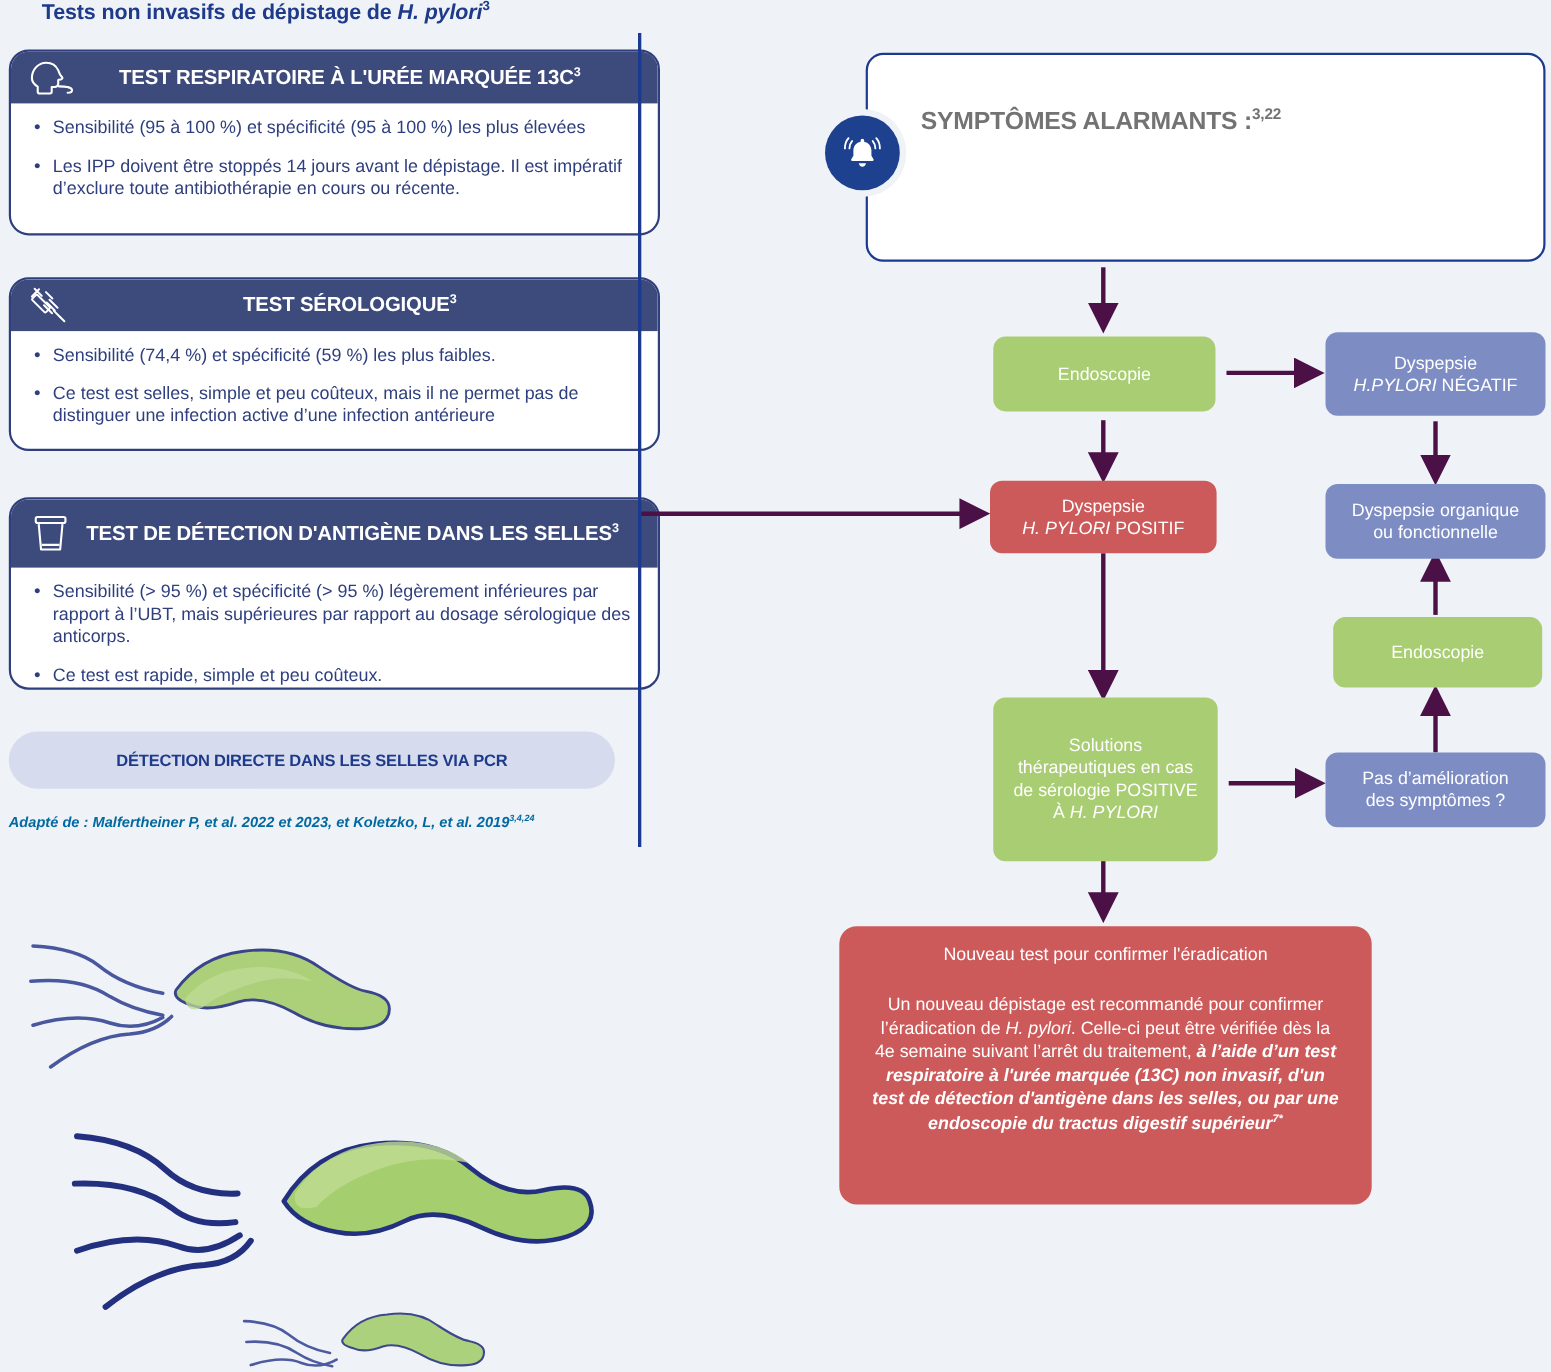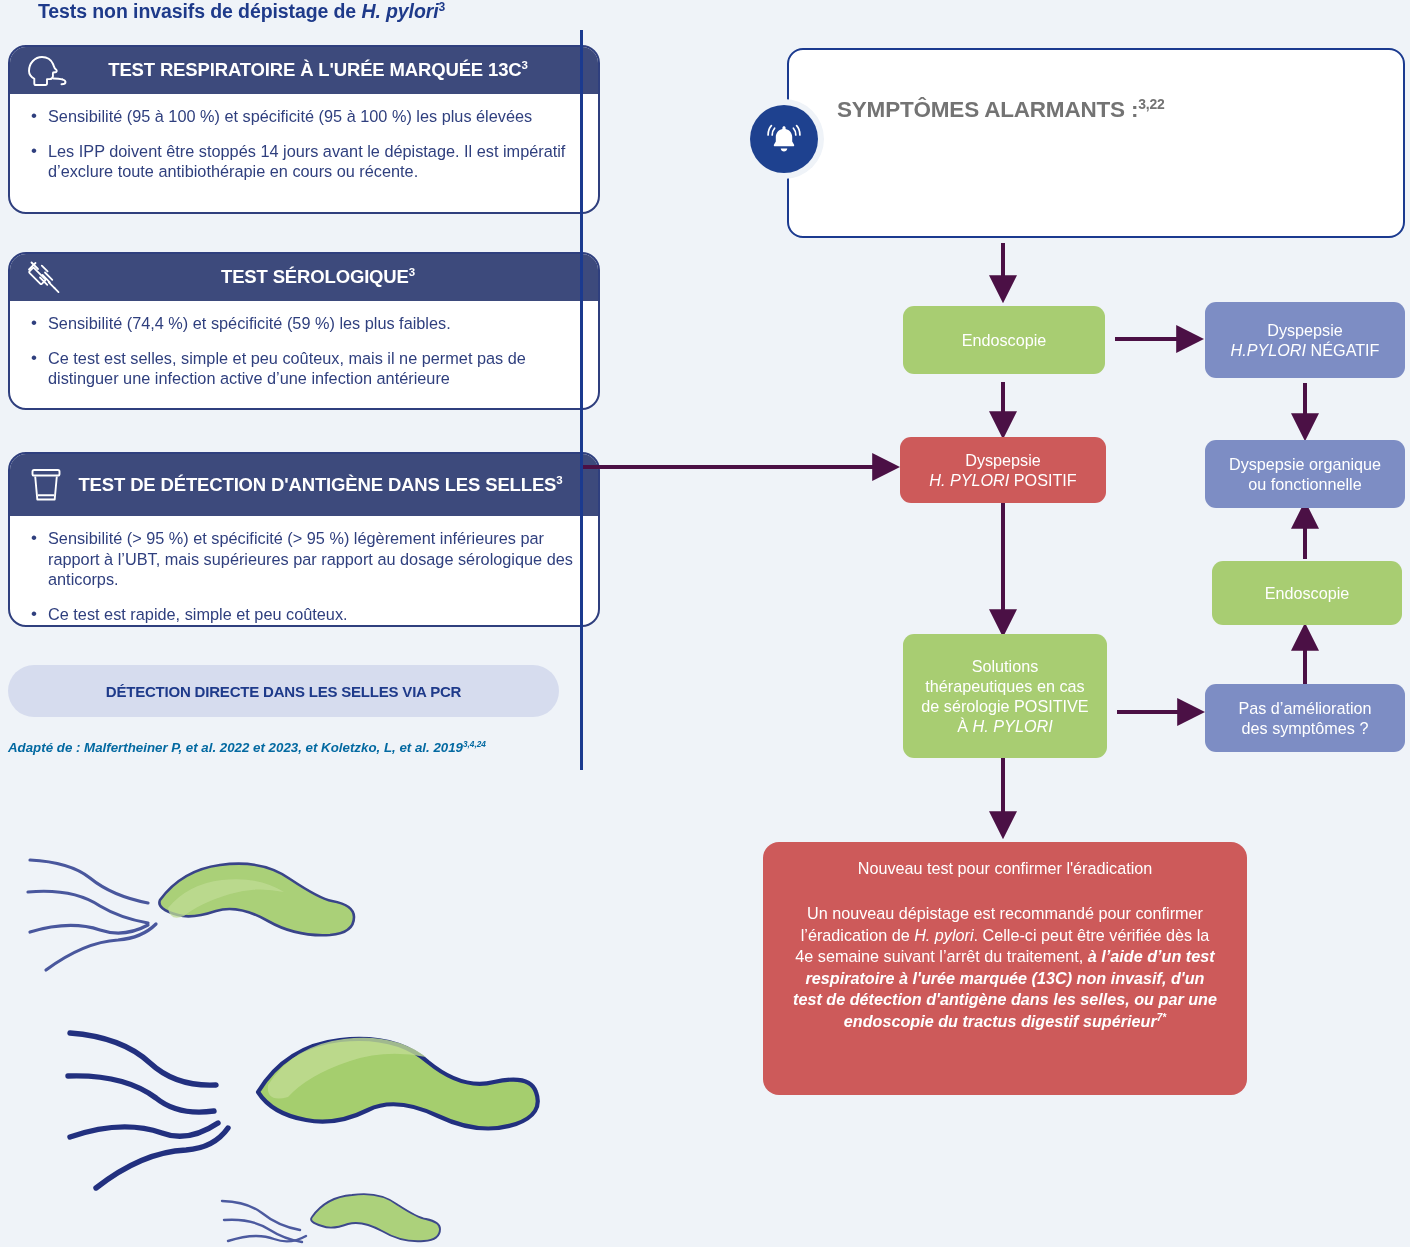--- a/index.html
+++ b/index.html
@@ -330,21 +330,21 @@
     </span>
   </div>
 
   <div class="fbox blue" style="left:1205px; top:440px; width:200px; height:68px;">
     <span>
       <span>Dyspepsie organique</span><br>
       <span>ou fonctionnelle</span>
     </span>
   </div>
 
-  <div class="fbox green" style="left:903px; top:634px; width:204px; height:124px;">
+  <div class="fbox green" style="left:903px; top:634px; width:204px; height:149px;">
     <span>
       <span>Solutions</span><br>
       <span>thérapeutiques en cas</span><br>
       <span>de sérologie POSITIVE</span><br>
       <span>À </span><span class="it">H. PYLORI</span>
     </span>
   </div>
 
   <div class="fbox green" style="left:1212px; top:561px; width:190px; height:64px;">
     <span>Endoscopie</span>

